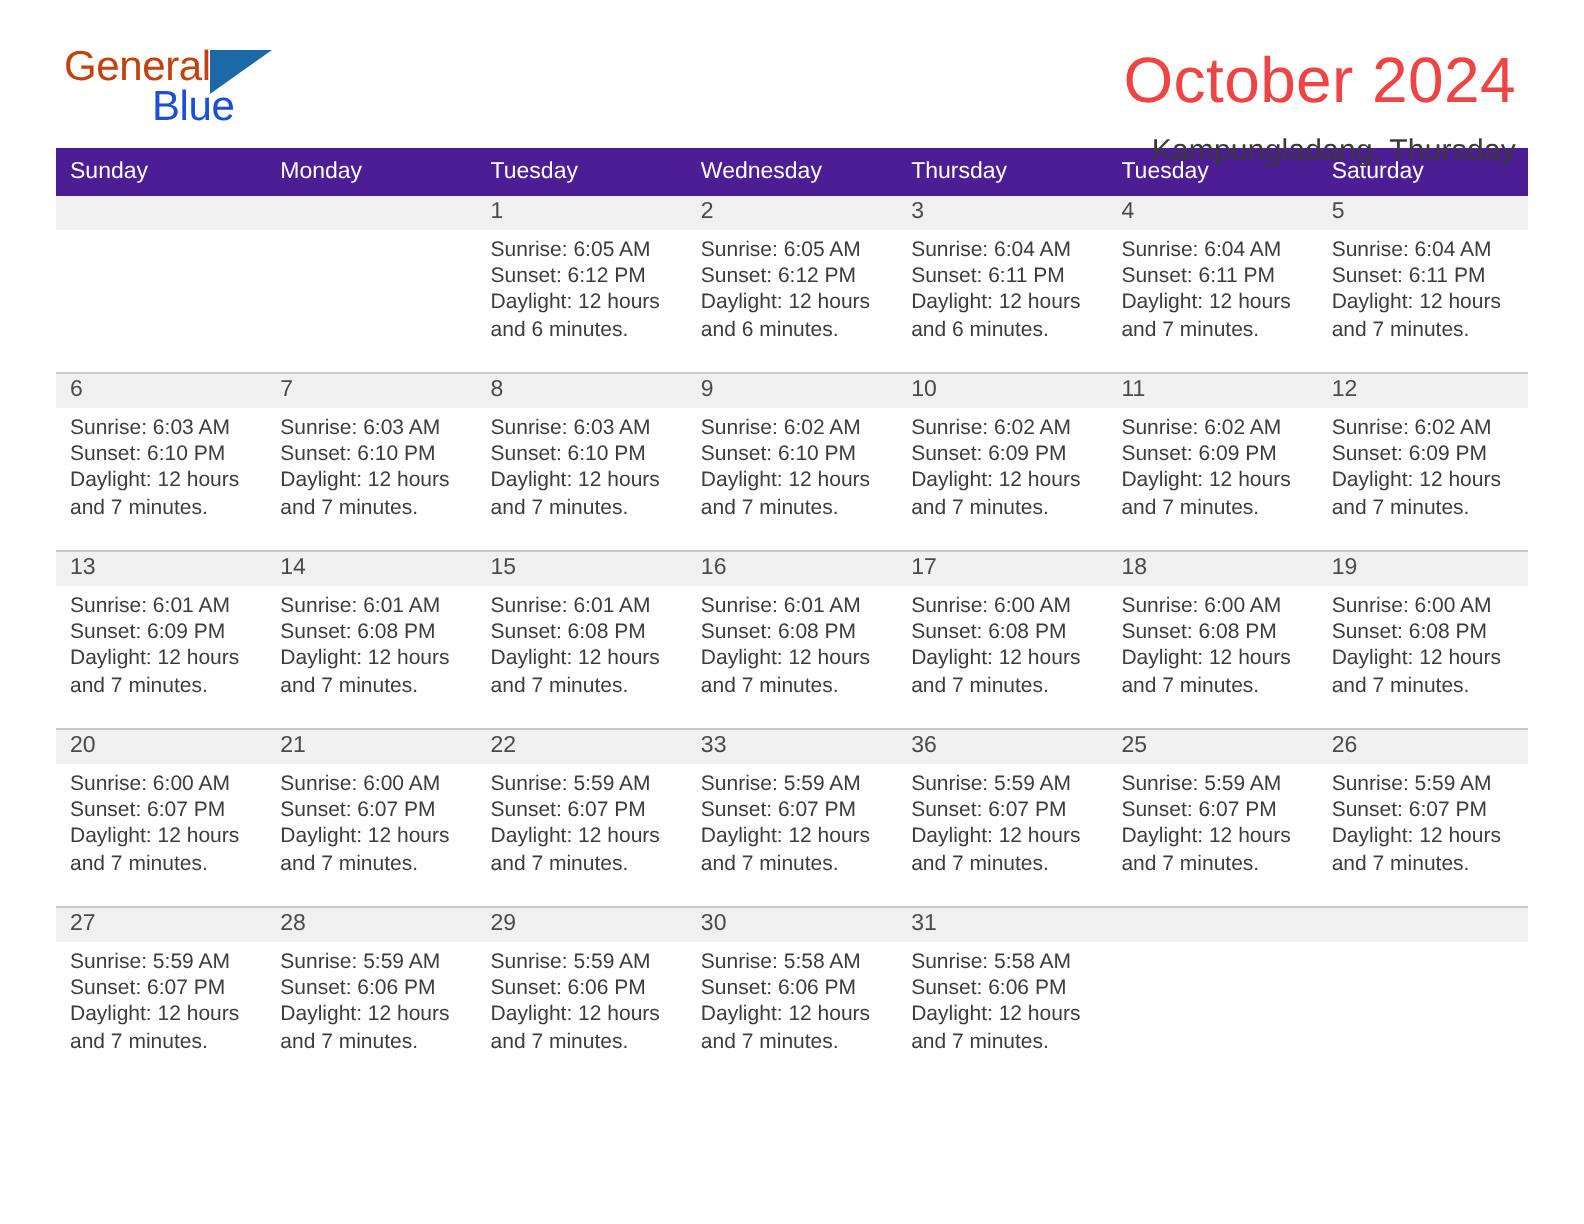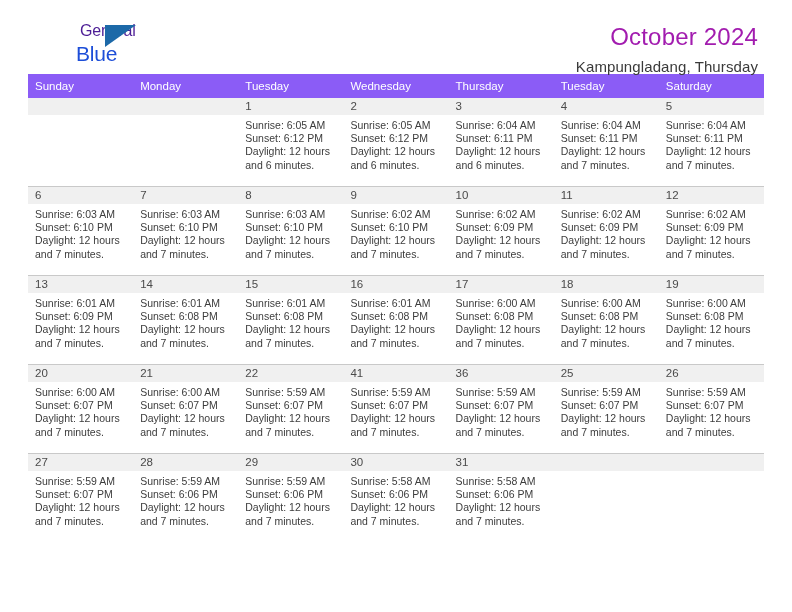--- a/index.html
+++ b/index.html
@@ -34,25 +34,24 @@
     position: relative;
     margin-top: 22px;
     margin-left: 4px;
     width: 120px;
     height: 50px;
   }
   .logo-general {
     position: absolute;
     top: 0;
     left: 0;
-    font-size: 16px;
-    color: #4c1d95;
+    font-size: 21px;
+    color: #c2410c;
     letter-spacing: -0.2px;
     font-family: "Liberation Sans", sans-serif;
-    margin-left: 48px;
   }
   .logo-blue {
     position: absolute;
     top: 20px;
     left: 44px;
     font-size: 21px;
     color: #1d4ed8;
     letter-spacing: -0.2px;
   }
   .logo-tri {
@@ -64,42 +63,42 @@
     border-left: 31px solid #1c69a8;
     border-bottom: 22px solid transparent;
   }
 
   .title-block {
     margin-top: 24px;
     text-align: right;
     padding-right: 6px;
   }
   .cal-title {
-    font-size: 24px;
-    color: #a21caf;
+    font-size: 32px;
+    color: #ef4444;
     font-weight: normal;
     line-height: 1.05;
     letter-spacing: 0.2px;
   }
   .cal-subtitle {
     margin-top: 9px;
     font-size: 15px;
     color: #3a3a3a;
     font-weight: normal;
     letter-spacing: 0.1px;
   }
 
   
   .calendar {
     width: 736px;
     border-collapse: collapse;
     table-layout: fixed;
   }
   .calendar th {
-    background: #8b5cf6;
+    background: #4c1d95;
     color: #ffffff;
     font-size: 11.5px;
     font-weight: normal;
     text-align: left;
     padding: 6px 0 6px 7px;
     height: 19px;
     box-sizing: border-box;
   }
   .calendar td {
     vertical-align: top;
@@ -422,21 +421,21 @@
               <div class="details">
                 <div>Sunrise: 5:59 AM</div>
                 <div>Sunset: 6:07 PM</div>
                 <div>Daylight: 12 hours</div>
                 <div>and 7 minutes.</div>
               </div>
             </div>
           </td>
           <td>
             <div class="daycell">
-              <div class="daynum-band">41</div>
+              <div class="daynum-band">33</div>
               <div class="details">
                 <div>Sunrise: 5:59 AM</div>
                 <div>Sunset: 6:07 PM</div>
                 <div>Daylight: 12 hours</div>
                 <div>and 7 minutes.</div>
               </div>
             </div>
           </td>
           <td>
             <div class="daycell">

